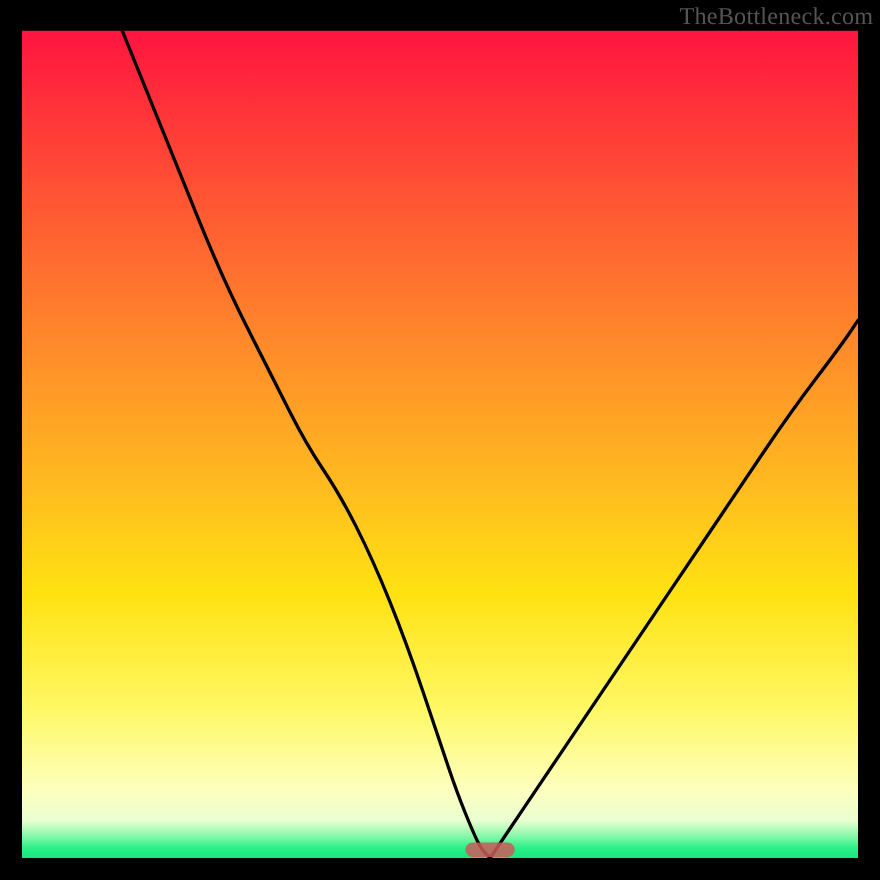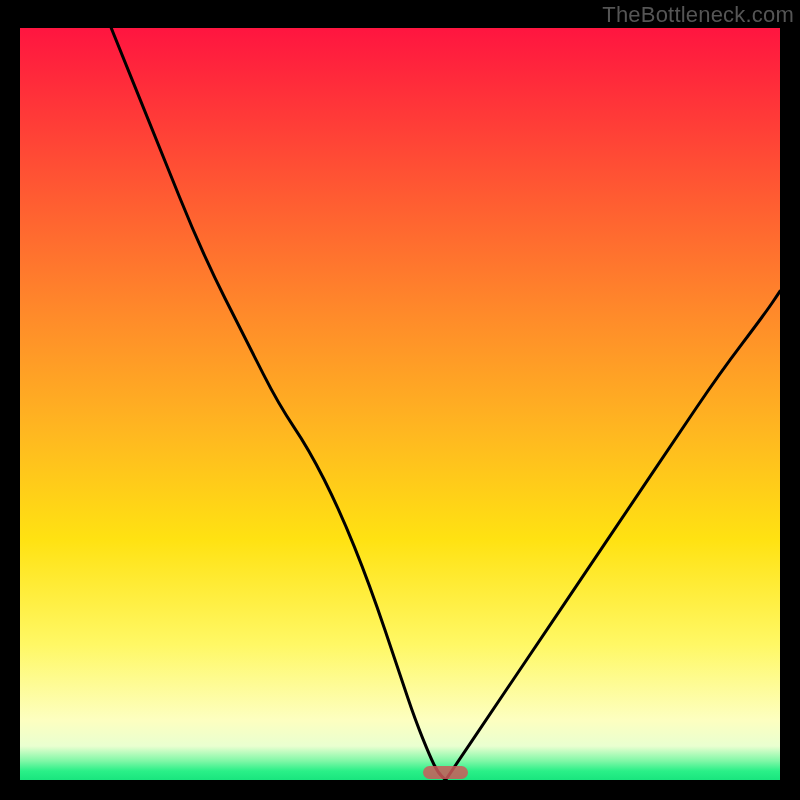--- a/index.html
+++ b/index.html
@@ -17,20 +17,21 @@
     background: #000;
   }
   .watermark {
     position: absolute;
     top: 2px;
     right: 6px;
     color: #555;
     font-size: 22px;
     font-weight: 500;
     letter-spacing: 0.2px;
+    font-family: Liberation Serif, serif;
   }
   .plot {
     position: absolute;
     
     left: 20px;
     right: 20px;
     top: 28px;
     bottom: 20px;
     
     background: linear-gradient(

